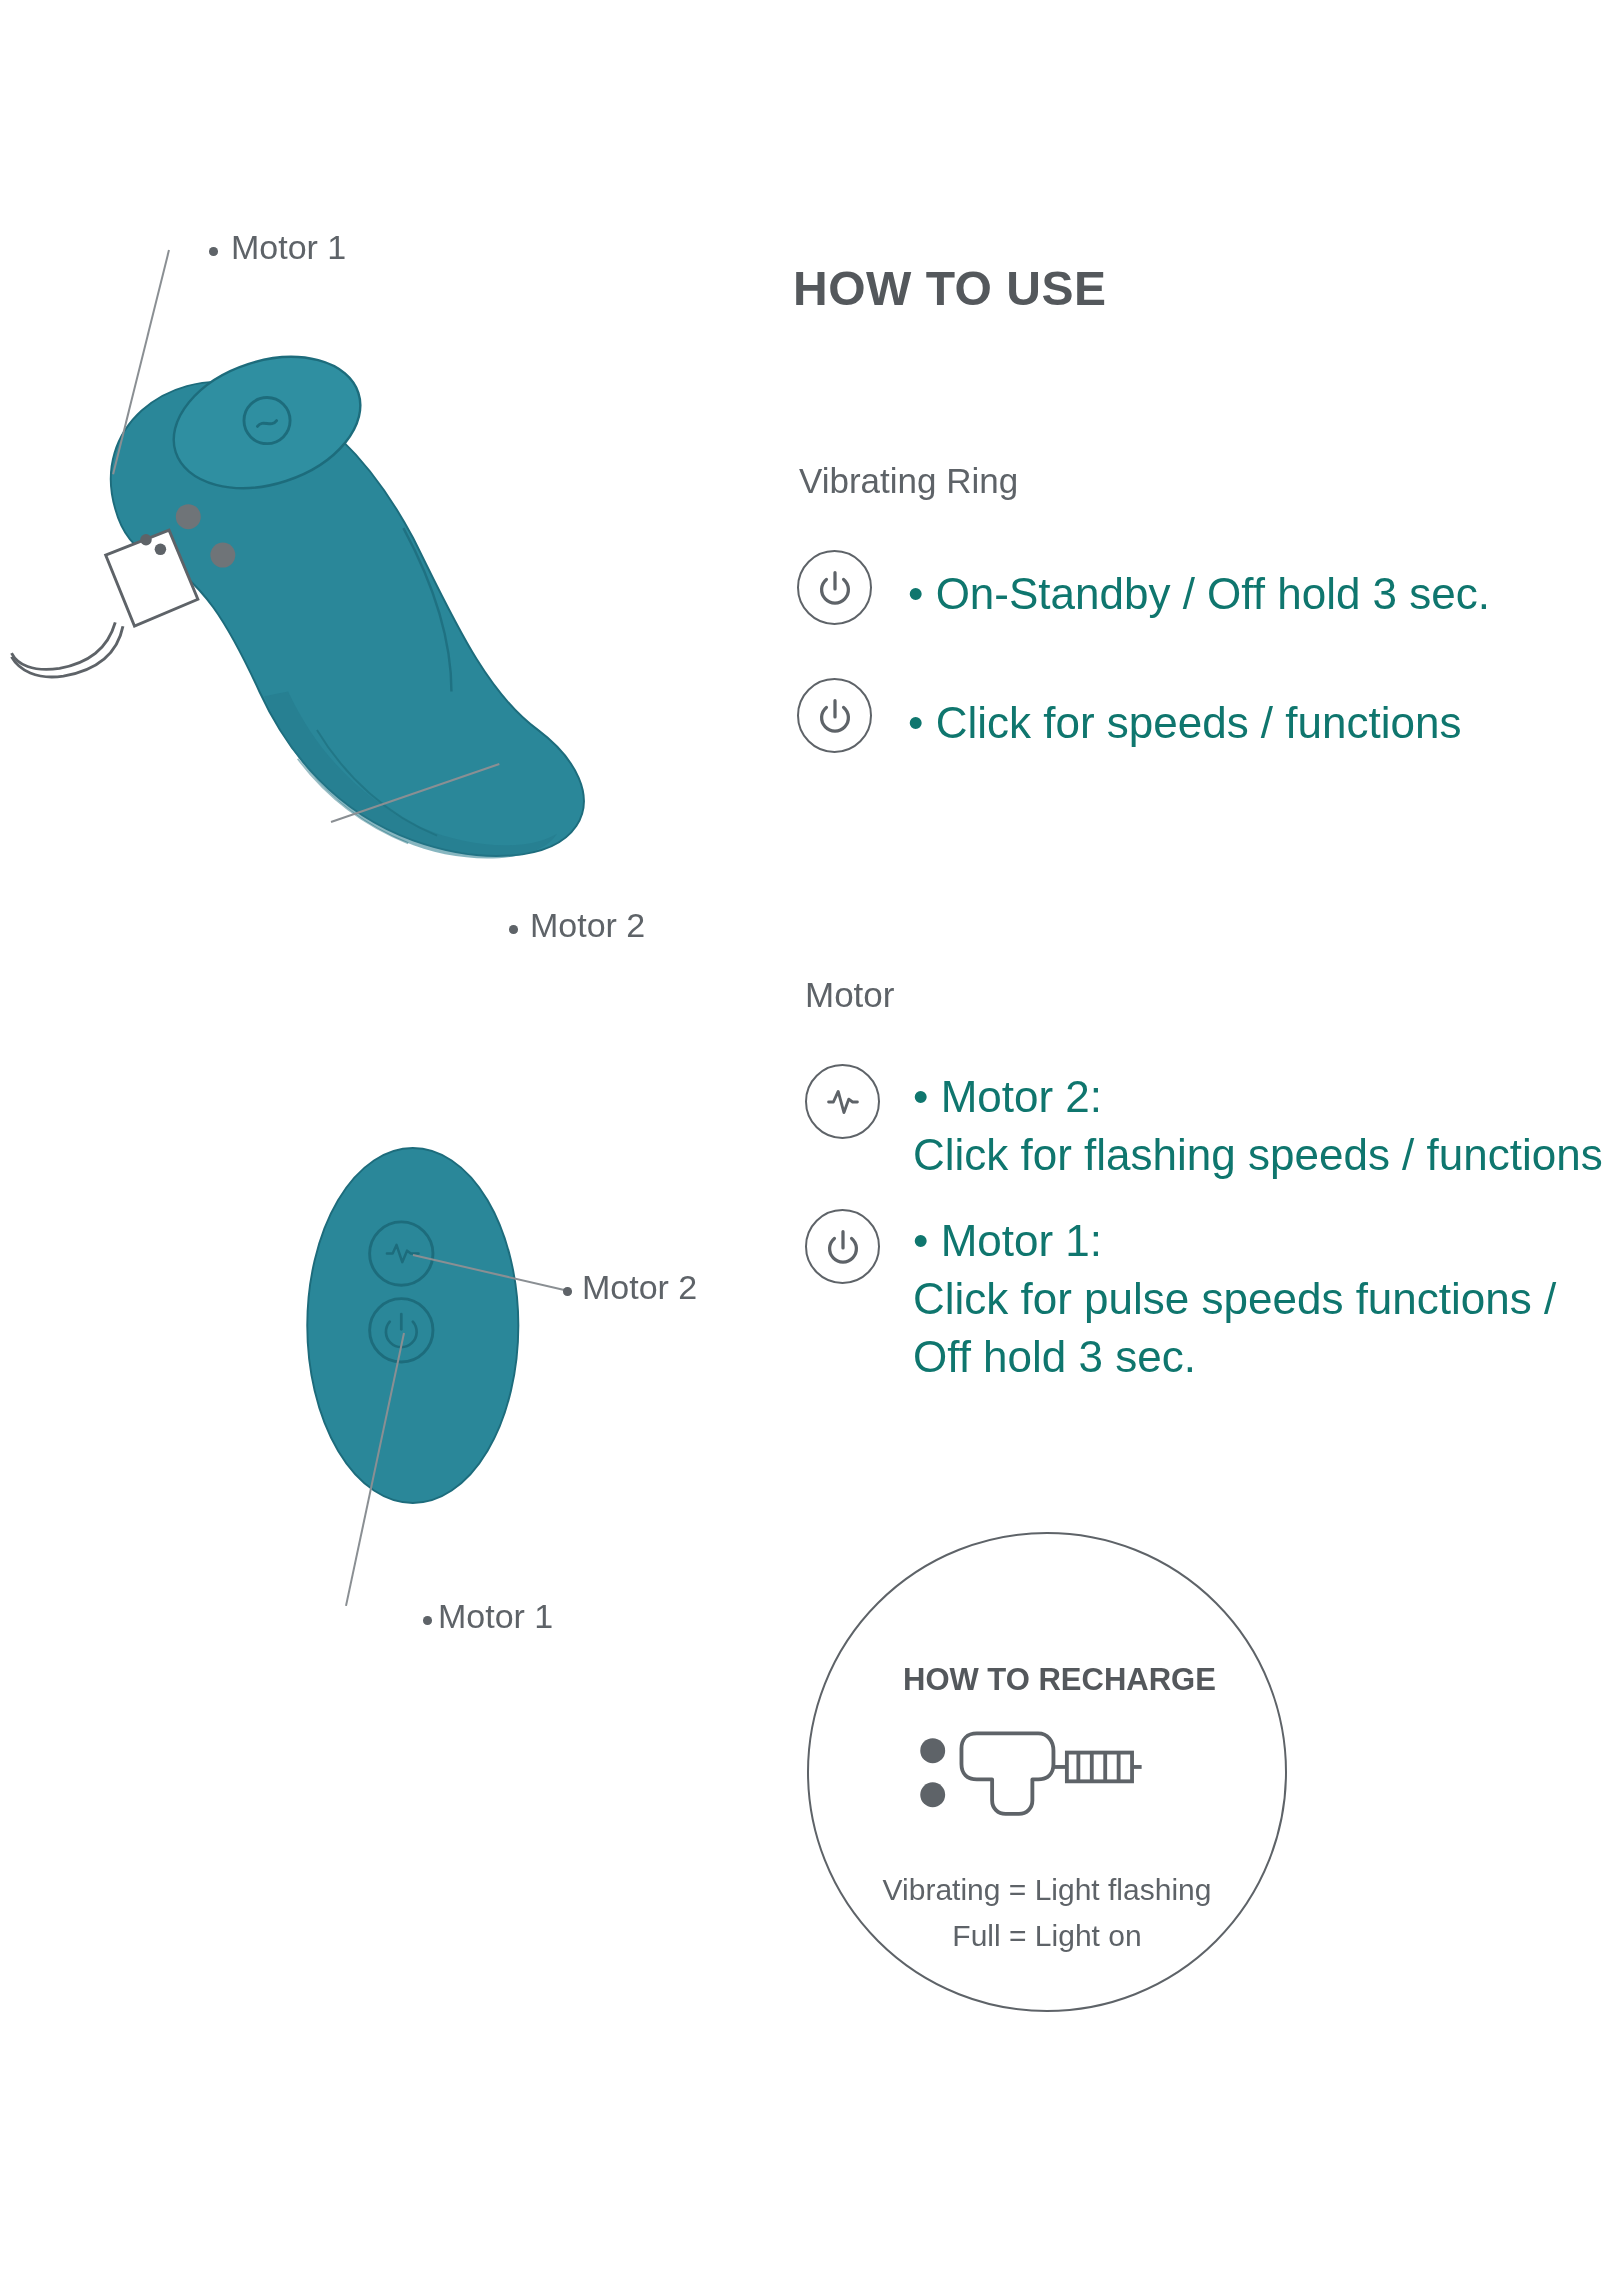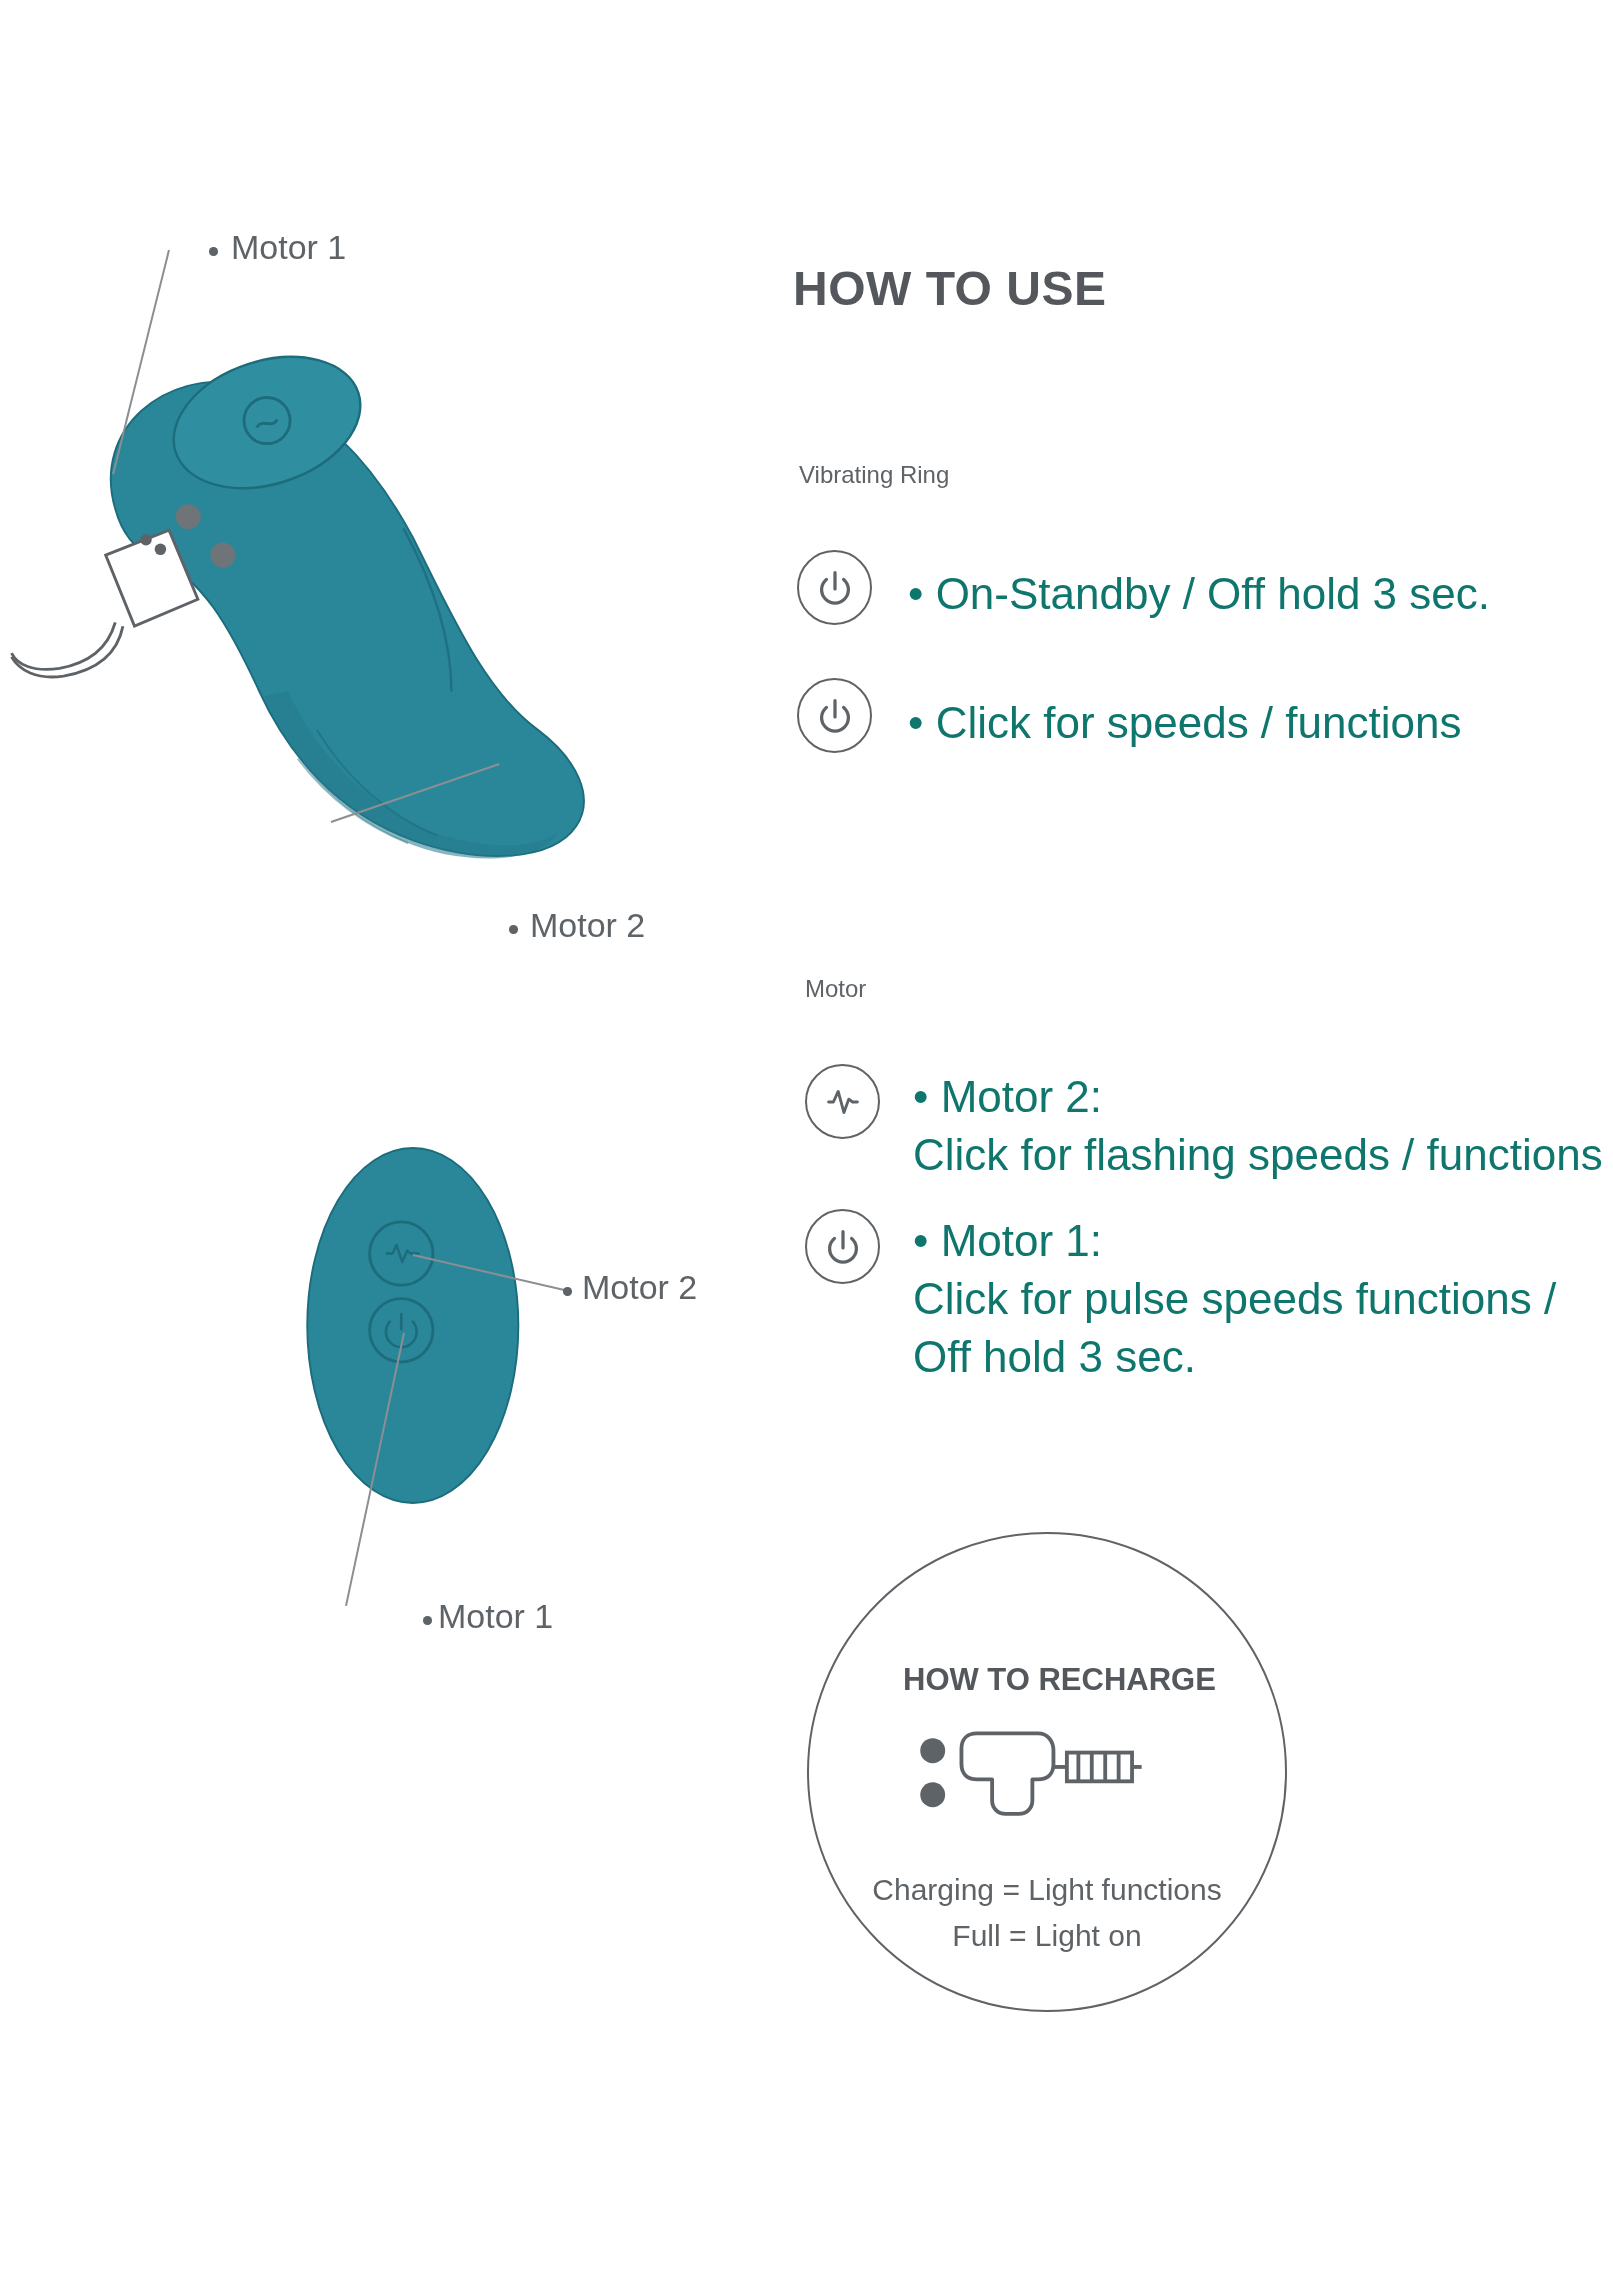--- a/index.html
+++ b/index.html
@@ -31,21 +31,21 @@
   .section-title {
     position: absolute;
     font-size: 48px;
     font-weight: bold;
     letter-spacing: 0.5px;
     color: #54585c;
     white-space: nowrap;
   }
   .sub-title {
     position: absolute;
-    font-size: 24px;
+    font-size: 35px;
     color: #5e6368;
     white-space: nowrap;
   }
   .instr {
     position: absolute;
     font-size: 44px;
     color: #0f766e;
     line-height: 1.32;
     white-space: pre-line;
   }
@@ -233,17 +233,17 @@
       <rect x="160" y="34" width="68" height="30" fill="#ffffff" stroke="#5e6368" stroke-width="4"></rect>
       <line x1="172" y1="34" x2="172" y2="64" stroke="#5e6368" stroke-width="4"></line>
       <line x1="186" y1="34" x2="186" y2="64" stroke="#5e6368" stroke-width="4"></line>
       <line x1="200" y1="34" x2="200" y2="64" stroke="#5e6368" stroke-width="4"></line>
       <line x1="214" y1="34" x2="214" y2="64" stroke="#5e6368" stroke-width="4"></line>
       <line x1="146" y1="49" x2="160" y2="49" stroke="#5e6368" stroke-width="4"></line>
       <line x1="228" y1="49" x2="238" y2="49" stroke="#5e6368" stroke-width="4"></line>
     </svg>
   </div>
 
-  <div class="recharge-line" style="left:807px;top:1873px;width:480px;">Charging = Light functions</div>
+  <div class="recharge-line" style="left:807px;top:1873px;width:480px;">Vibrating = Light flashing</div>
   <div class="recharge-line" style="left:807px;top:1919px;width:480px;">Full = Light on</div>
 
 </div>
 
 
 </body></html>

